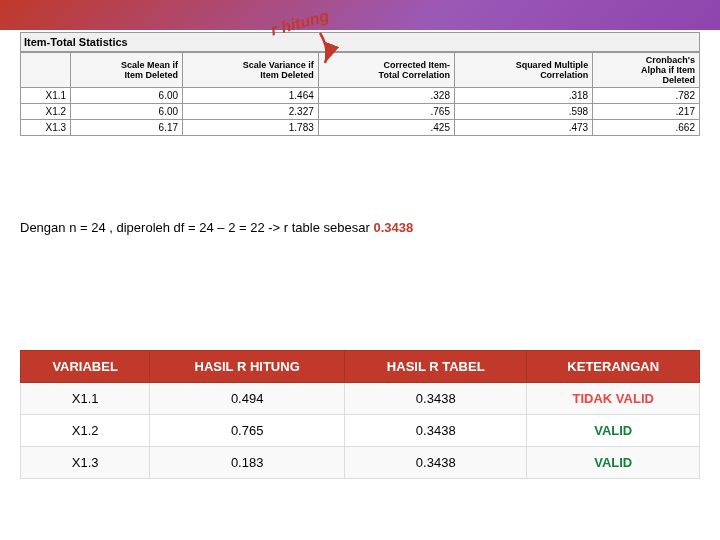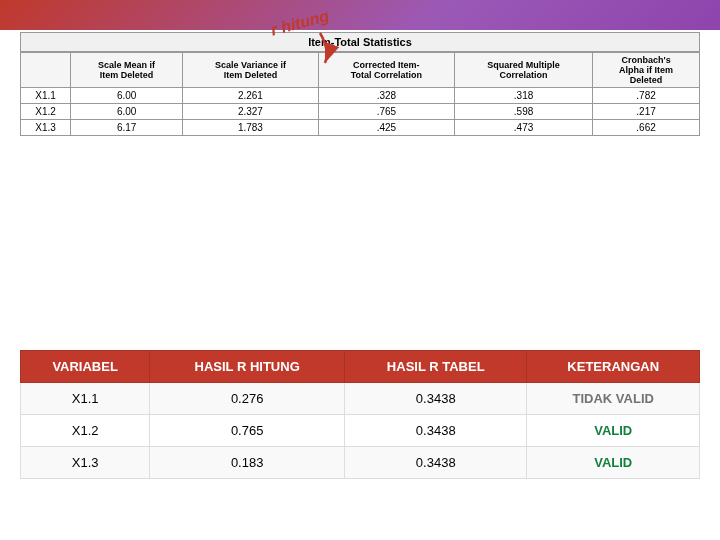--- a/index.html
+++ b/index.html
@@ -33,40 +33,40 @@
 
     
     .stats-section {
       position: absolute;
       top: 22px;
       left: 0;
       right: 0;
     }
 
     .stats-title {
-      text-align: center;
+      text-align: left;
       font-size: 11px;
       font-weight: bold;
       background: #f0f0f0;
       border: 1px solid #999;
       padding: 3px;
       margin-bottom: 0;
     }
 
     .stats-table {
       width: 100%;
       border-collapse: collapse;
       font-size: 10px;
       border: 1px solid #999;
     }
 
     .stats-table th, .stats-table td {
       border: 1px solid #999;
       padding: 2px 4px;
-      text-align: center;
+      text-align: right;
     }
 
     .stats-table thead tr:first-child th {
       background: #f5f5f5;
       font-weight: bold;
       font-size: 9px;
     }
 
     .stats-table thead tr:last-child th {
       background: #f5f5f5;
@@ -129,21 +129,21 @@
 
     .results-table tbody tr:nth-child(odd) td {
       background: #f9f9f9;
     }
     .results-table tbody tr:nth-child(even) td {
       background: #ffffff;
     }
 
     .not-valid {
       font-weight: bold;
-      color: #737373;
+      color: #ef4444;
     }
     .valid {
       font-weight: bold;
       color: #15803d;
     }
 
     .arrow-svg {
       position: absolute;
       top: 5px;
       left: 265px;
@@ -177,21 +177,21 @@
           <th>Scale Variance if<br>Item Deleted</th>
           <th>Corrected Item-<br>Total Correlation</th>
           <th>Squared Multiple<br>Correlation</th>
           <th class="cronbach-col">Cronbach's<br>Alpha if Item<br>Deleted</th>
         </tr>
       </thead>
       <tbody id="stats-tbody">
       <tr>
     <td>X1.1</td>
     <td>6.00</td>
-    <td>2.261</td>
+    <td>1.464</td>
     <td>.328</td>
     <td>.318</td>
     <td>.782</td>
   </tr>
           <tr>
     <td>X1.2</td>
     <td>6.00</td>
     <td>2.327</td>
     <td>.765</td>
     <td>.598</td>
@@ -203,36 +203,39 @@
     <td>1.783</td>
     <td>.425</td>
     <td>.473</td>
     <td>.662</td>
   </tr>
         </tbody>
     </table>
   </div>
 
   <div class="description">
+    <p style="margin-top:8px;">
+      <span>Dengan n = 24 , diperoleh df = 24 – 2 = 22 -&gt; r table sebesar </span><span class="highlight-value">0.3438</span>
+    </p>
   </div>
 
   <div class="results-table-container">
     <table class="results-table">
       <thead>
         <tr id="results-header-row">
             <th>VARIABEL</th>
             <th>HASIL R HITUNG</th>
             <th>HASIL R TABEL</th>
             <th>KETERANGAN</th>
           </tr>
       </thead>
       <tbody id="results-tbody">
       <tr>
     <td>X1.1</td>
-    <td>0.276</td>
+    <td>0.494</td>
     <td>0.3438</td>
     <td class="not-valid">TIDAK VALID</td>
   </tr>
           <tr>
     <td>X1.2</td>
     <td>0.765</td>
     <td>0.3438</td>
     <td class="valid">VALID</td>
   </tr>
           <tr>

